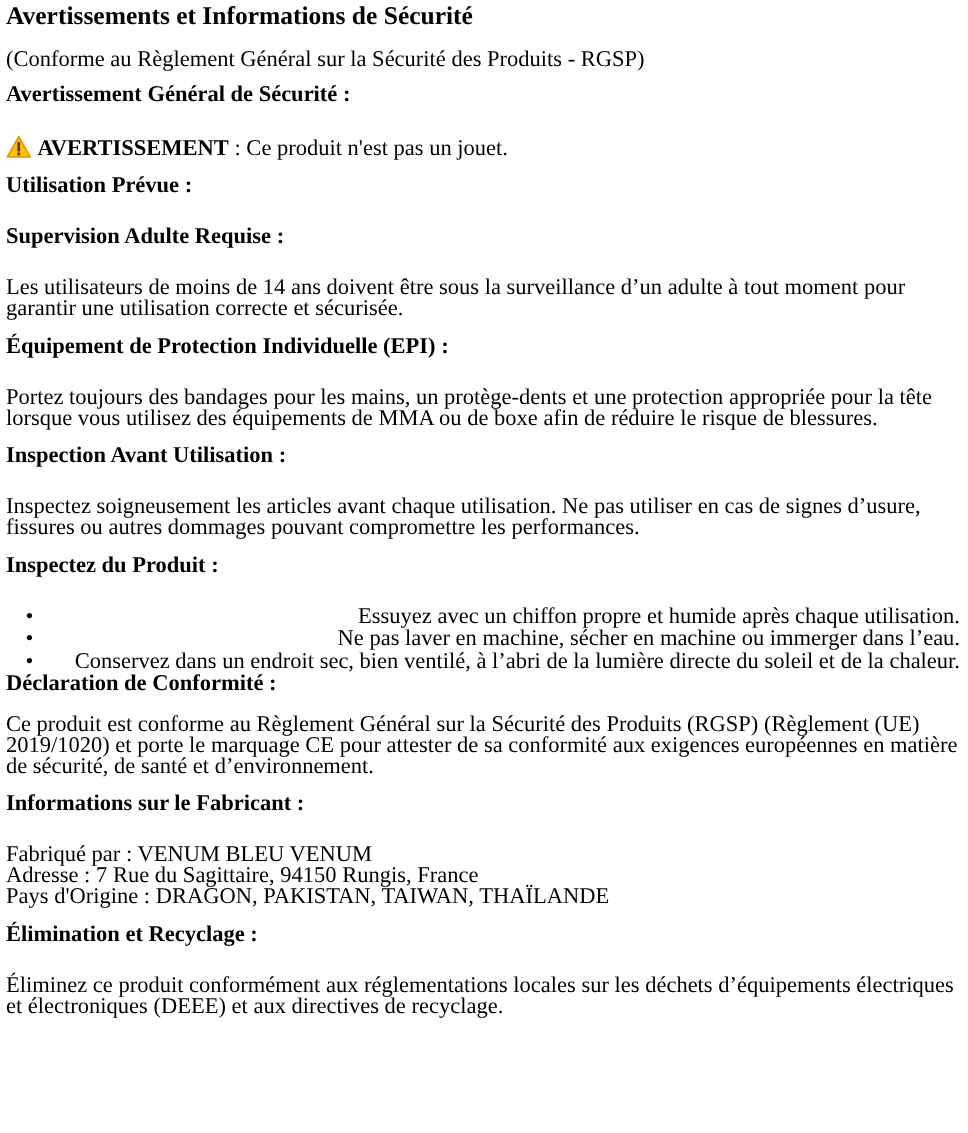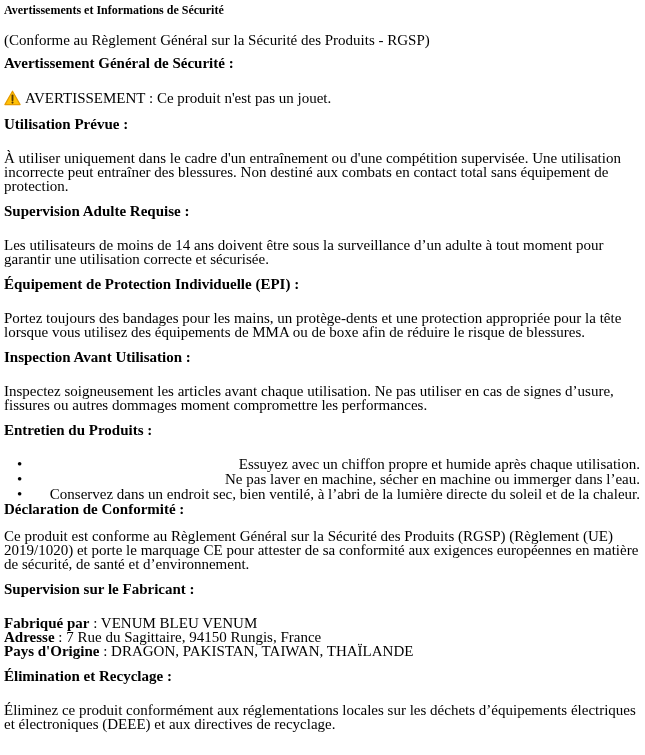--- a/index.html
+++ b/index.html
@@ -8,55 +8,55 @@
     height: 755px;
     box-sizing: border-box;
     padding: 1px 5px 0 4px;
     color: #000000;
     font-family: "Liberation Serif", "DejaVu Serif", serif;
     font-size: 15px;
     line-height: 14px;
     overflow: hidden;
   }
   h1.doc-title {
-    font-size: 12px;
+    font-size: 17px;
     line-height: 19px;
     font-weight: bold;
     margin: 0 0 13px 0;
   }
   p.subtitle { margin: 0 0 9px 0; }
   h2.sec {
     font-size: 15px;
     line-height: 14px;
     font-weight: bold;
     margin: 0 0 20px 0;
   }
   h2.sec.tight { margin-bottom: 13px; }
   .para { margin: 0 0 11px 0; }
   .warn-line .warn-icon {
     display: inline-block;
     width: 17px;
     height: 16px;
     vertical-align: -3px;
     margin-right: 4px;
   }
-  .warn-line b { font-weight: normal; }
+  .warn-line b { font-weight: bold; }
   ul.care-list { list-style: none; margin: 0 0 0 0; padding: 0; text-align: right; }
   ul.care-list li {
     position: relative;
     padding-left: 41px;
     line-height: 15px;
   }
   ul.care-list li::before {
     content: "\2022";
     position: absolute;
     left: 13px;
     top: 0;
   }
-  .fab-line b { font-weight: bold; text-align: right; }
+  .fab-line b { font-weight: normal; text-align: right; }
 </style>
 </head>
 <body>
 
 <main>
 
   <h1 class="doc-title">Avertissements et Informations de Sécurité</h1>
 
   <p class="subtitle">(Conforme au Règlement Général sur la Sécurité des Produits - RGSP)</p>
 
@@ -66,42 +66,41 @@
     <div class="warn-line">
       <svg class="warn-icon" viewBox="0 0 17 16" xmlns="http://www.w3.org/2000/svg" aria-hidden="true">
         <path d="M8.5 1.2 L16.1 14.6 H0.9 Z" fill="#FFC107" stroke="#E69B00" stroke-width="1.2" stroke-linejoin="round"></path>
         <line x1="8.5" y1="5.4" x2="8.5" y2="10.2" stroke="#5C3A00" stroke-width="1.9" stroke-linecap="round"></line>
         <circle cx="8.5" cy="12.6" r="1.05" fill="#5C3A00"></circle>
       </svg><b>AVERTISSEMENT</b><span> : Ce produit n'est pas un jouet.</span>
     </div>
   </div>
 
   <h2 class="sec">Utilisation Prévue :</h2>
-  <p class="para">À utiliser uniquement dans le cadre d'un entraînement ou d'une compétition supervisée. Une utilisation incorrecte peut entraîner des blessures. Non destiné aux combats en contact total sans équipement de protection.</p>
 
   <h2 class="sec">Supervision Adulte Requise :</h2>
   <p class="para">Les utilisateurs de moins de 14 ans doivent être sous la surveillance d’un adulte à tout moment pour garantir une utilisation correcte et sécurisée.</p>
 
   <h2 class="sec">Équipement de Protection Individuelle (EPI) :</h2>
   <p class="para">Portez toujours des bandages pour les mains, un protège-dents et une protection appropriée pour la tête lorsque vous utilisez des équipements de MMA ou de boxe afin de réduire le risque de blessures.</p>
 
   <h2 class="sec">Inspection Avant Utilisation :</h2>
-  <p class="para">Inspectez soigneusement les articles avant chaque utilisation. Ne pas utiliser en cas de signes d’usure, fissures ou autres dommages moment compromettre les performances.</p>
+  <p class="para">Inspectez soigneusement les articles avant chaque utilisation. Ne pas utiliser en cas de signes d’usure, fissures ou autres dommages pouvant compromettre les performances.</p>
 
-  <h2 class="sec">Entretien du Produits :</h2>
+  <h2 class="sec">Inspectez du Produit :</h2>
   <ul class="care-list">
     <li>Essuyez avec un chiffon propre et humide après chaque utilisation.</li>
     <li>Ne pas laver en machine, sécher en machine ou immerger dans l’eau.</li>
     <li>Conservez dans un endroit sec, bien ventilé, à l’abri de la lumière directe du soleil et de la chaleur.</li>
   </ul>
 
   <h2 class="sec tight">Déclaration de Conformité :</h2>
   <p class="para">Ce produit est conforme au Règlement Général sur la Sécurité des Produits (RGSP) (Règlement (UE) 2019/1020) et porte le marquage CE pour attester de sa conformité aux exigences européennes en matière de sécurité, de santé et d’environnement.</p>
 
-  <h2 class="sec">Supervision sur le Fabricant :</h2>
+  <h2 class="sec">Informations sur le Fabricant :</h2>
   <div class="para">
     <div class="fab-line"><b>Fabriqué par</b><span> : </span><span>VENUM BLEU VENUM</span></div>
     <div class="fab-line"><b>Adresse</b><span> : </span><span>7 Rue du Sagittaire, 94150 Rungis, France</span></div>
     <div class="fab-line"><b>Pays d'Origine</b><span> : </span><span>DRAGON, PAKISTAN, TAIWAN, THAÏLANDE</span></div>
   </div>
 
   <h2 class="sec">Élimination et Recyclage :</h2>
   <p class="para">Éliminez ce produit conformément aux réglementations locales sur les déchets d’équipements électriques et électroniques (DEEE) et aux directives de recyclage.</p>
 
 </main>

